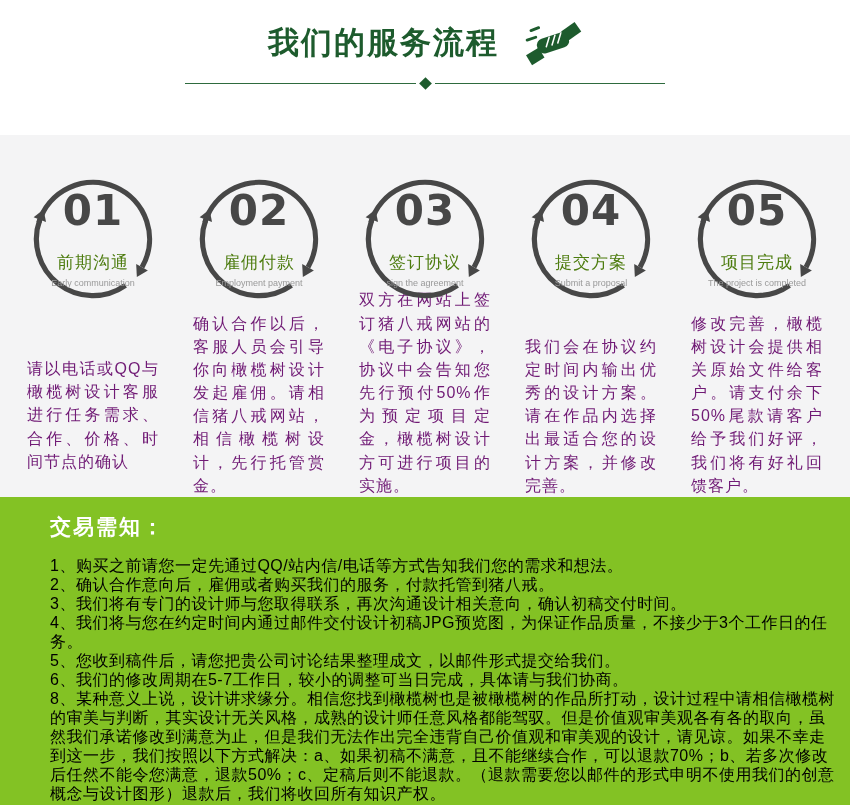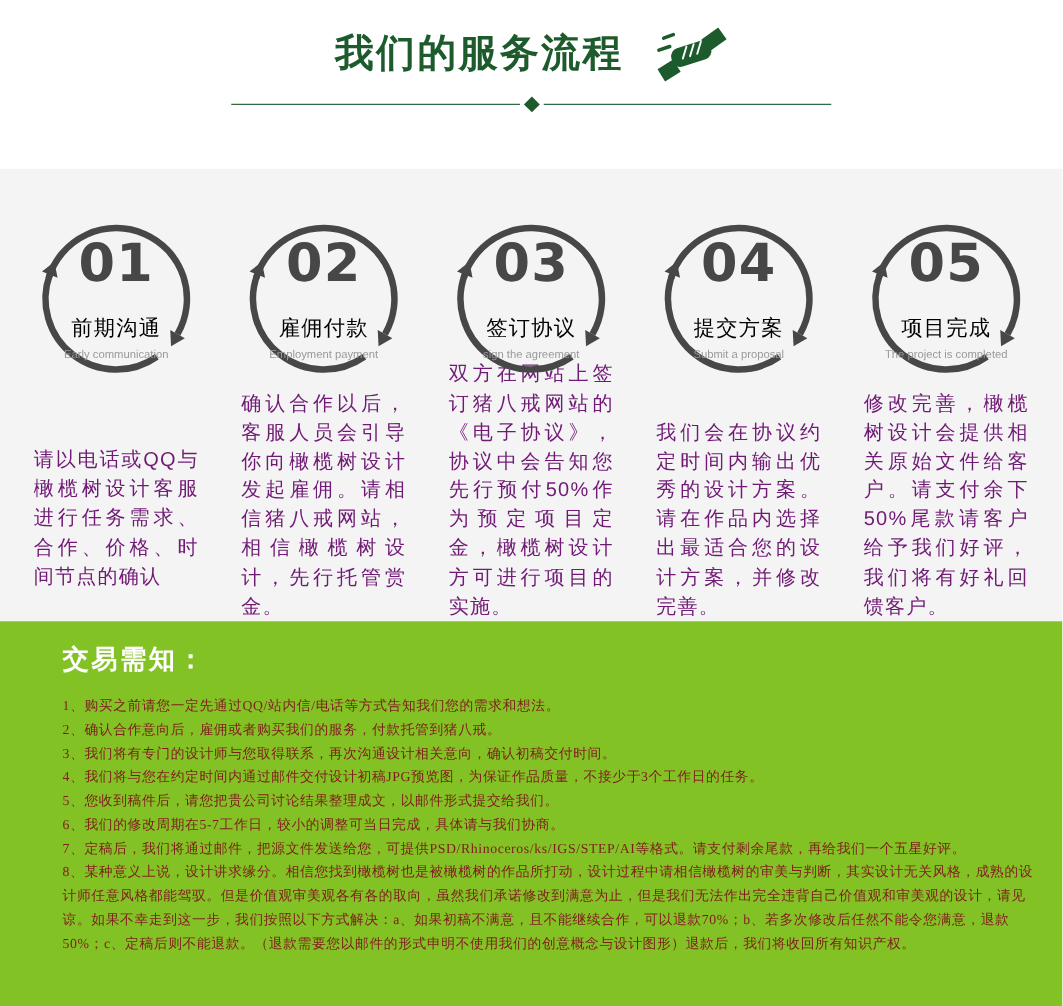--- a/index.html
+++ b/index.html
@@ -17,29 +17,29 @@
   .subtitle { margin-top:12px; font-size:14px; color:#8c8c8c; letter-spacing:1px; }
 
   
   .process { height:362px; background:#f4f4f5; padding:38px 10px 0; display:flex; justify-content:space-between; }
   .step { width:166px; display:flex; flex-direction:column; align-items:center;gap:24px; }
   .cycle-circle { position:relative; width:132px; height:132px; }
   .cycle-circle svg { position:absolute; left:0; top:0; width:132px; height:132px; }
   .circle-inner { position:absolute; left:0; top:0; width:132px; height:132px;
                   display:flex; flex-direction:column; align-items:center; justify-content:center; }
   .step-number { font-family:"DejaVu Sans",sans-serif; font-size:42px; font-weight:700; color:#474747; line-height:1; letter-spacing:1px; }
-  .step-label-zh { font-size:17px; color:#000000; margin-top:19px; letter-spacing:1px; }
+  .step-label-zh { font-size:17px; color:#4d7c0f; margin-top:19px; letter-spacing:1px; }
   .step-label-en { font-size:9px; color:#999; margin-top:4px; }
   .step-desc { margin-top:28px; width:132px; font-size:16px; line-height:1.45; color:#701a75;
                text-align:justify; letter-spacing:1px; }
 
   
   .notice { height:308px; background:#83c224; padding:16px 15px 0 50px; }
   .notice-title { font-size:21px; font-weight:700; color:#ffffff; letter-spacing:2px; margin-bottom:15px; }
-  .notice-item { font-size:11px; line-height:19px; color:#7f1d1d; letter-spacing:0.5px;font-family:Liberation Serif, serif; }
+  .notice-item { font-size:16px; line-height:19px; color:#000000; letter-spacing:0.5px; }
 </style>
 </head>
 <body>
 
 <div class="page">
 
   <div class="header">
     <div class="title-row">
       <span class="page-title">我们的服务流程</span>
       <svg class="handshake" viewBox="0 0 60 48">
@@ -174,17 +174,16 @@
   </div>
 
   <div class="notice">
     <div class="notice-title">交易需知：</div>
     <p class="notice-item">1、购买之前请您一定先通过QQ/站内信/电话等方式告知我们您的需求和想法。</p>
     <p class="notice-item">2、确认合作意向后，雇佣或者购买我们的服务，付款托管到猪八戒。</p>
     <p class="notice-item">3、我们将有专门的设计师与您取得联系，再次沟通设计相关意向，确认初稿交付时间。</p>
     <p class="notice-item">4、我们将与您在约定时间内通过邮件交付设计初稿JPG预览图，为保证作品质量，不接少于3个工作日的任务。</p>
     <p class="notice-item">5、您收到稿件后，请您把贵公司讨论结果整理成文，以邮件形式提交给我们。</p>
     <p class="notice-item">6、我们的修改周期在5-7工作日，较小的调整可当日完成，具体请与我们协商。</p>
-    <p class="notice-item">7、定稿后，我们将通过邮件，把源文件发送给您，可提供PSD/Rhinoceros/ks/IGS/STEP/AI等格式。请支付剩余尾款，再给我们一个五星好评。</p>
     <p class="notice-item">8、某种意义上说，设计讲求缘分。相信您找到橄榄树也是被橄榄树的作品所打动，设计过程中请相信橄榄树的审美与判断，其实设计无关风格，成熟的设计师任意风格都能驾驭。但是价值观审美观各有各的取向，虽然我们承诺修改到满意为止，但是我们无法作出完全违背自己价值观和审美观的设计，请见谅。如果不幸走到这一步，我们按照以下方式解决：a、如果初稿不满意，且不能继续合作，可以退款70%；b、若多次修改后任然不能令您满意，退款50%；c、定稿后则不能退款。（退款需要您以邮件的形式申明不使用我们的创意概念与设计图形）退款后，我们将收回所有知识产权。</p>
   </div>
 
 </div>
 
 </body></html>

